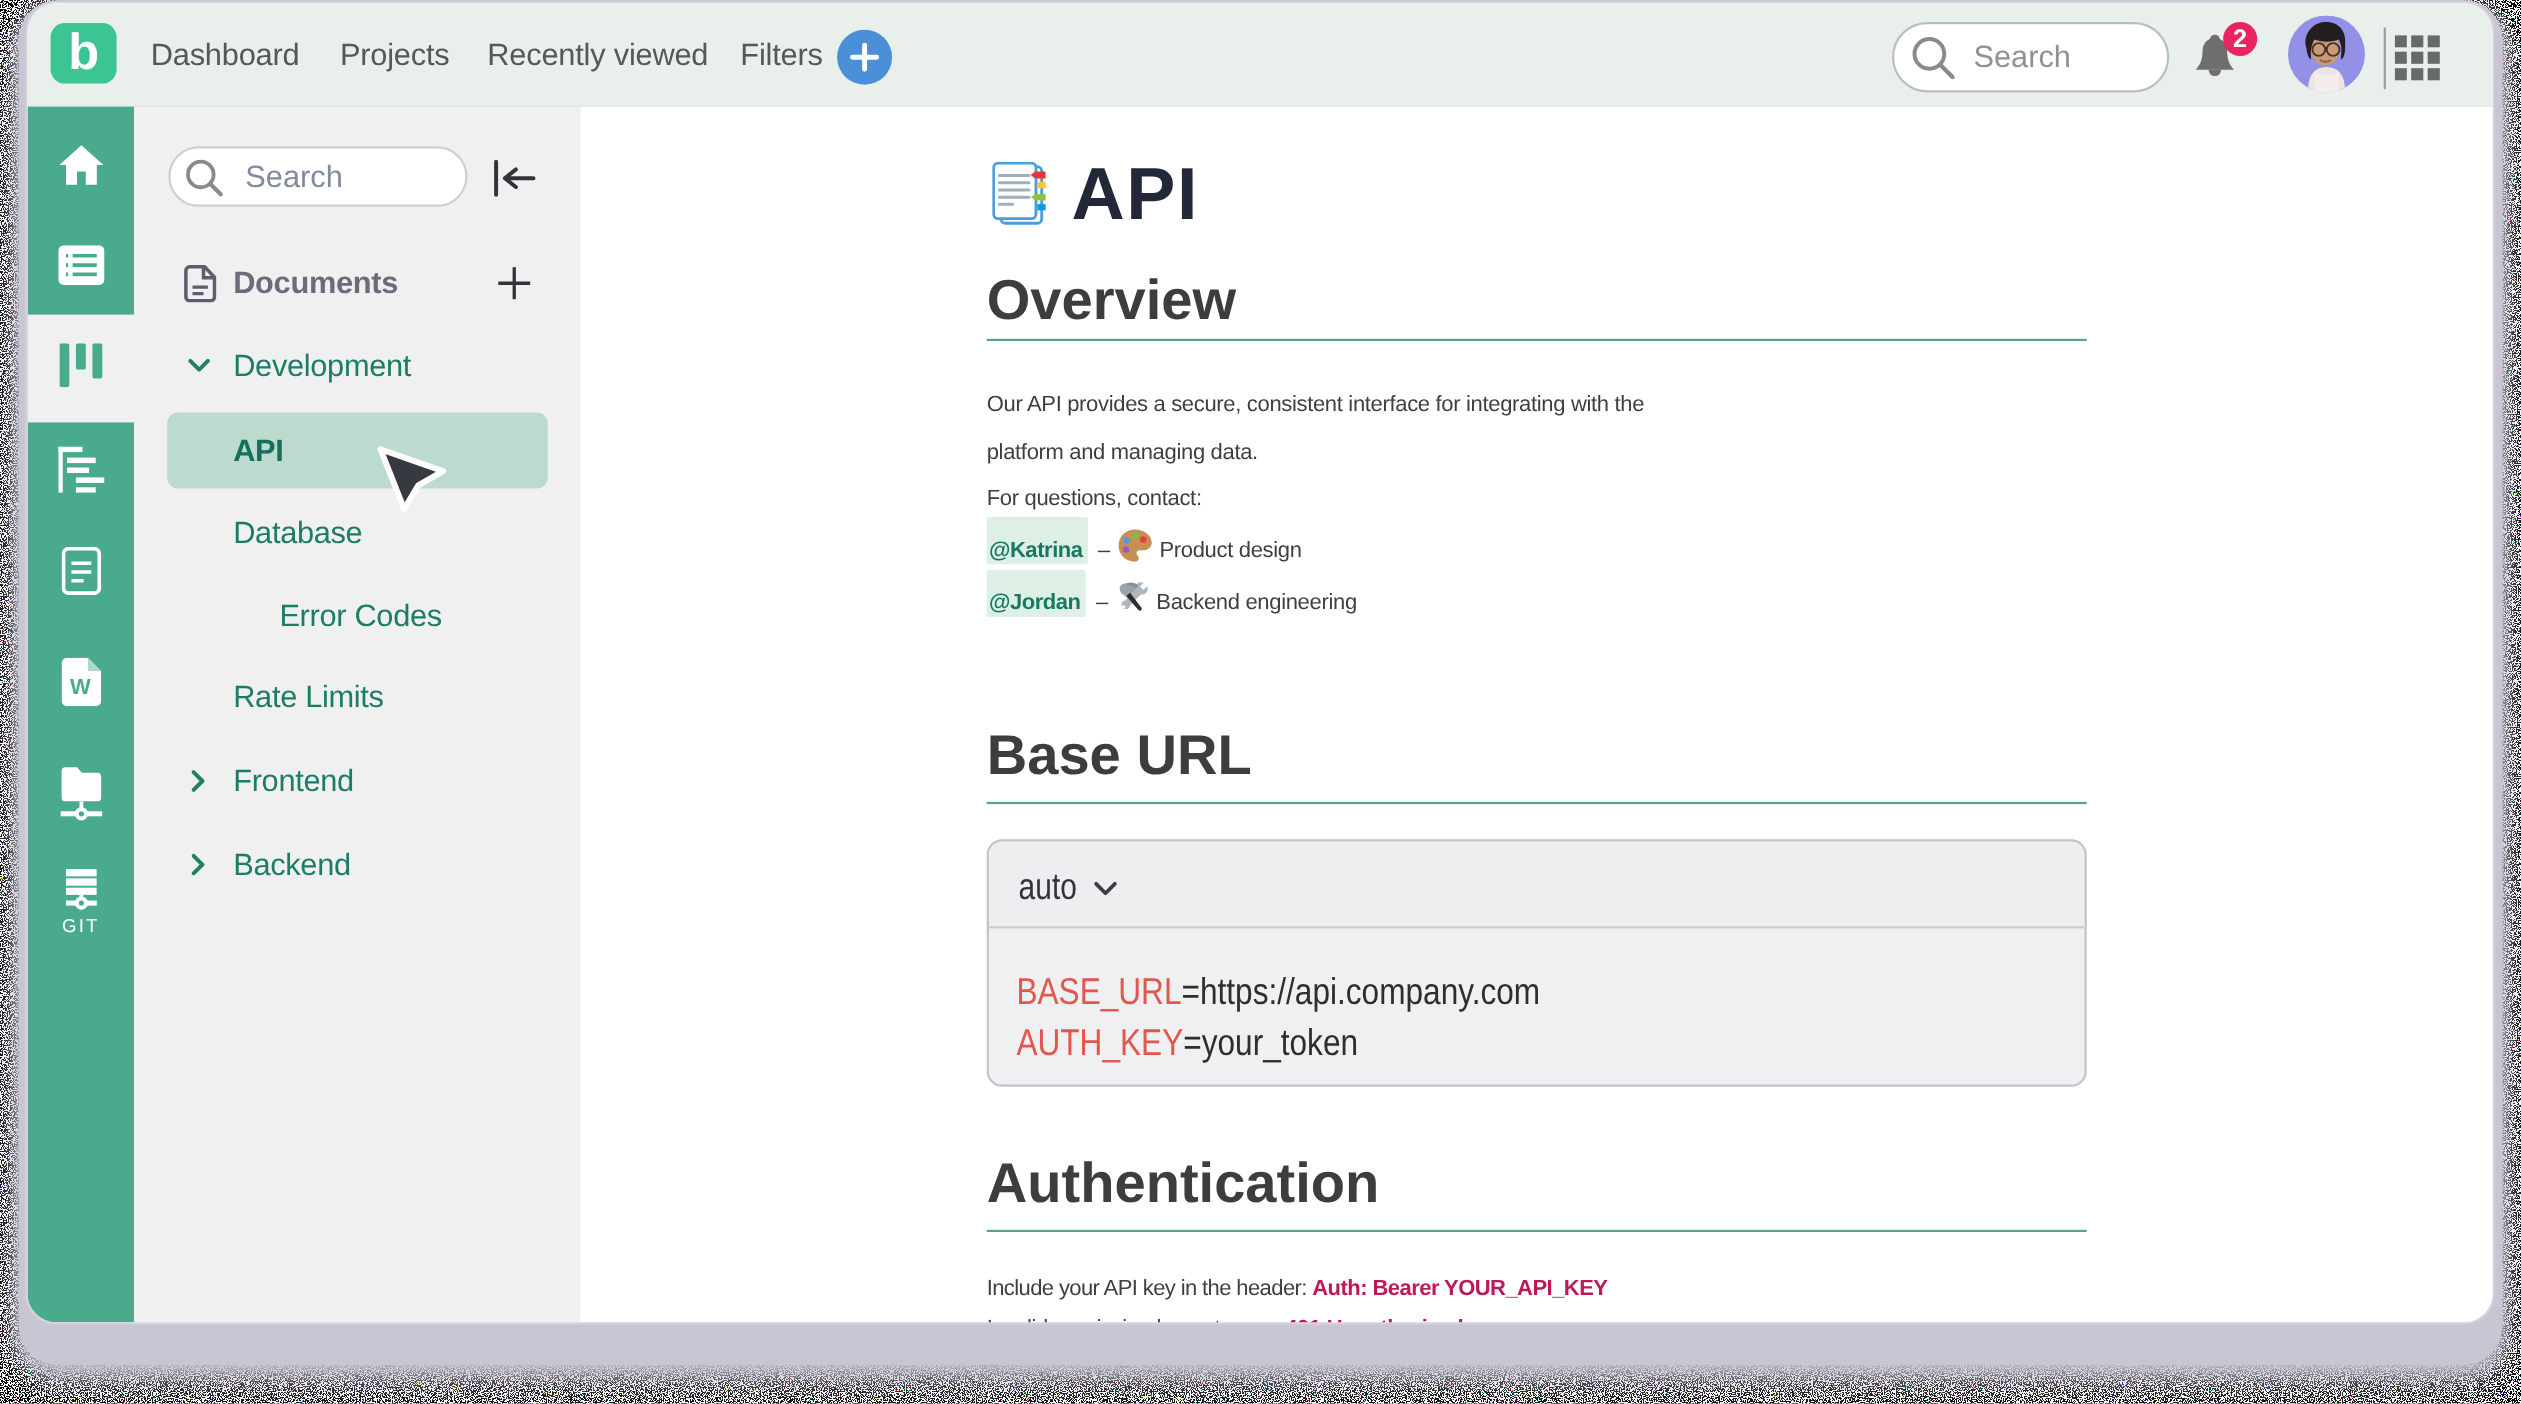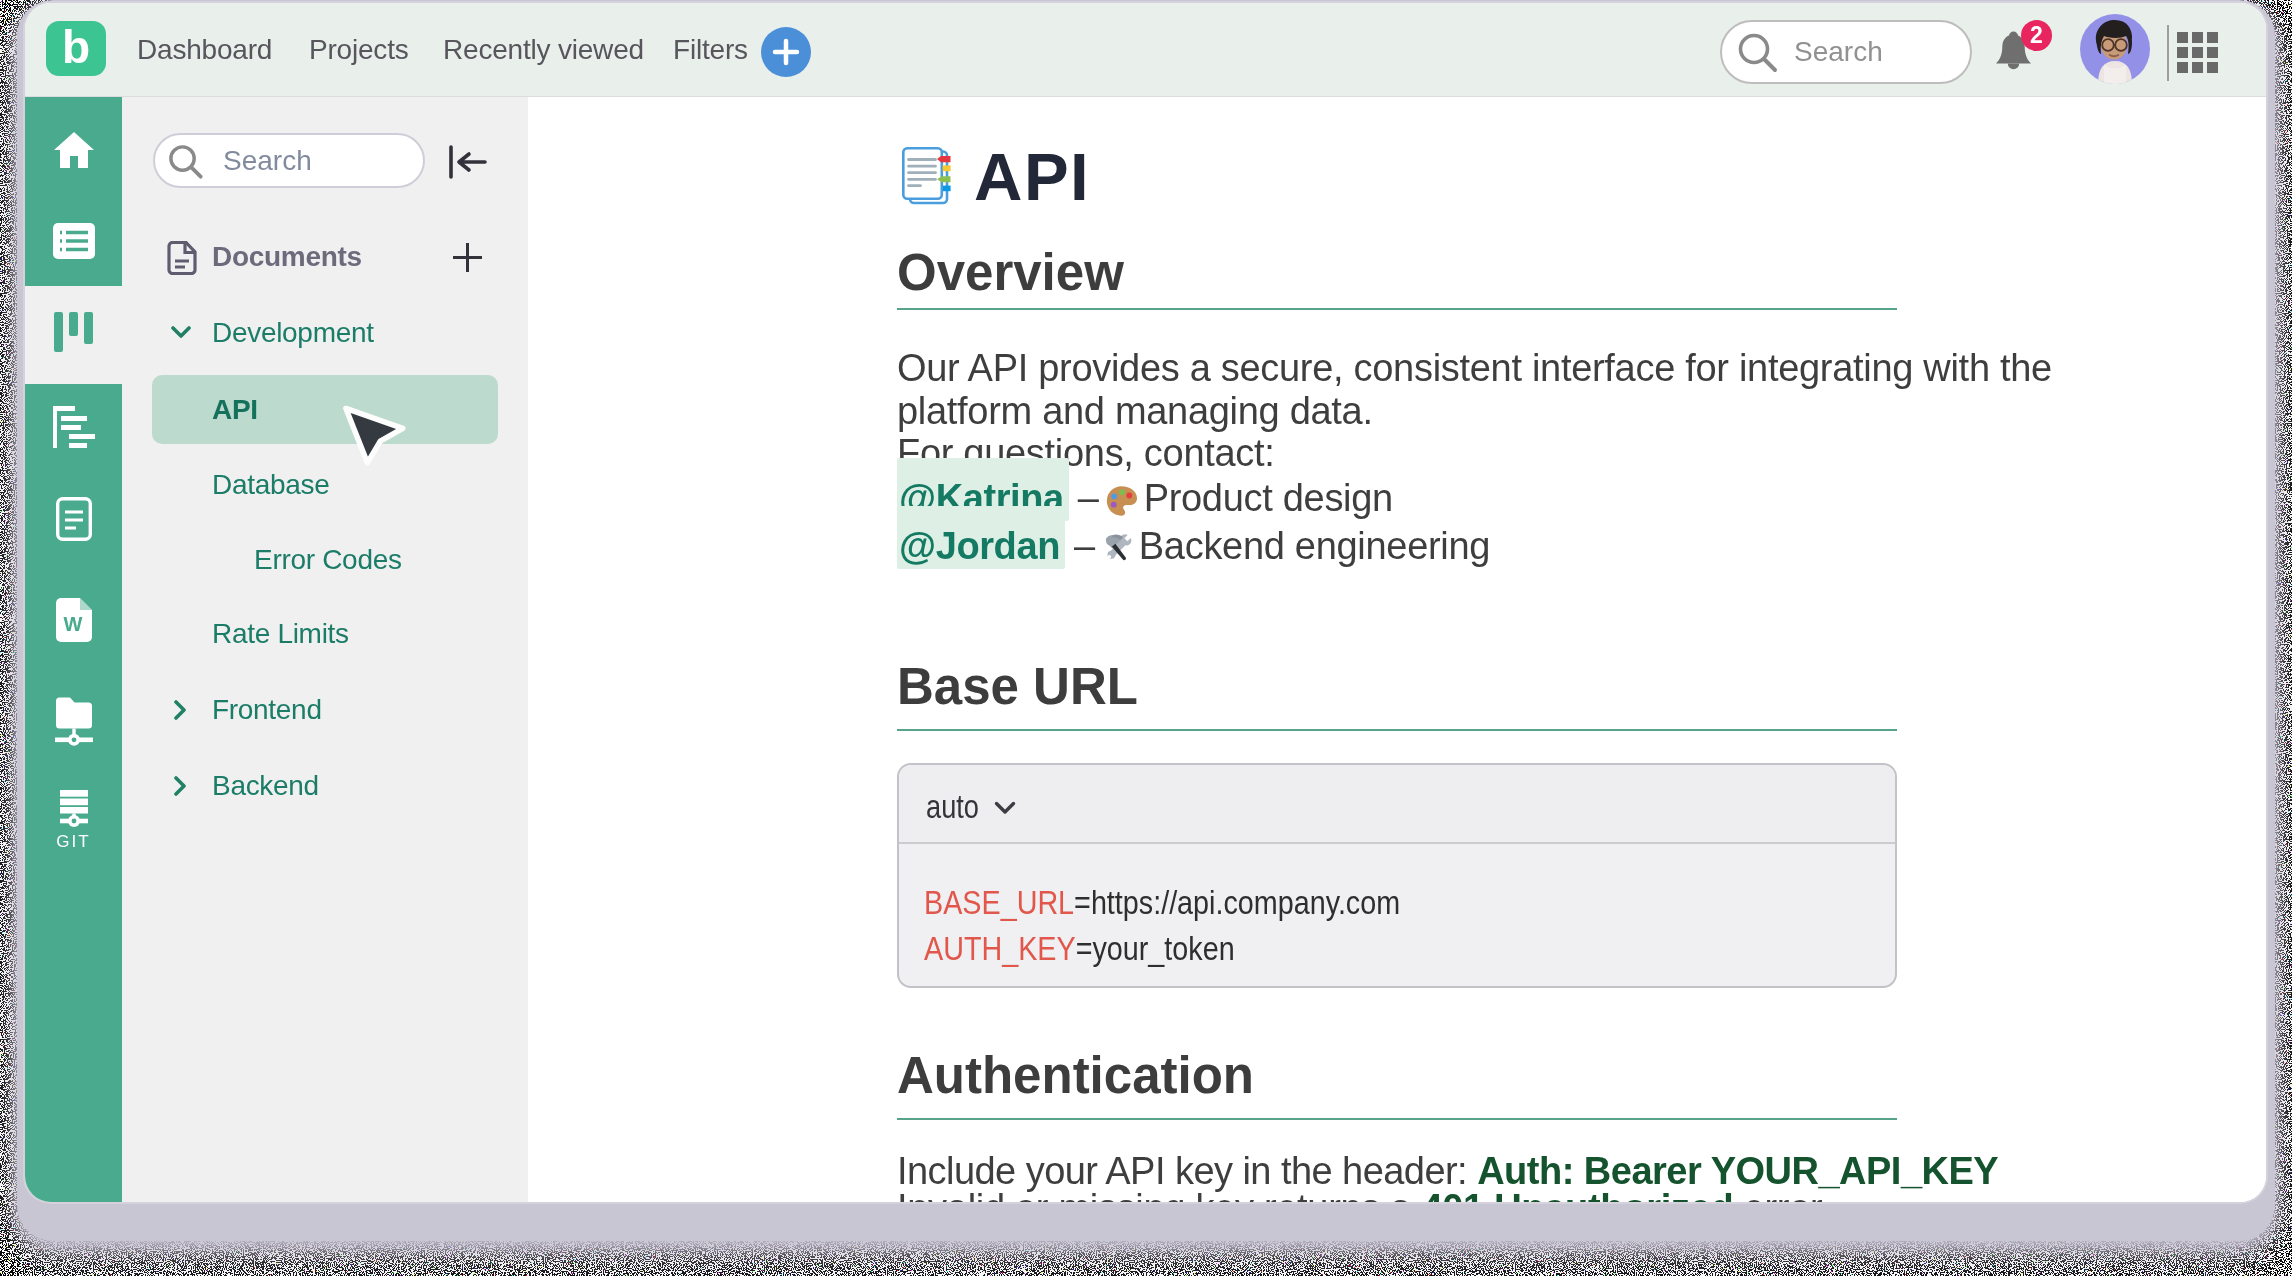--- a/index.html
+++ b/index.html
@@ -26,25 +26,25 @@
   .ricon{position:absolute;}
   .side{position:absolute;left:97px;top:94px;width:406px;height:1105px;background:#f0f0f1;}
   .pill{position:absolute;left:31px;top:36px;width:268px;height:51px;border:2px solid #cfced8;border-radius:29px;background:#fff;}
   .pill .txt{position:absolute;left:68px;top:10px;font-size:28px;color:#828a9e;}
   .srow{position:absolute;left:90px;white-space:nowrap;font-size:28px;line-height:28px;letter-spacing:-0.3px;}
   .grn1{color:#1b7c67;}
   .apisel{position:absolute;left:30px;top:278px;width:346px;height:69px;border-radius:10px;background:#bcdacd;}
   
   .content{position:absolute;left:503px;top:94px;width:1738px;height:1105px;background:#fff;}
   .cline{position:absolute;white-space:nowrap;}
-  .body30{font-size:38px;line-height:30px;color:#3e3e3e;letter-spacing:-0.3px;}
+  .body30{font-size:20px;line-height:30px;color:#3e3e3e;letter-spacing:-0.3px;}
   .h2{font-size:51px;line-height:51px;font-weight:bold;color:#3d3d3d;}
   .hr{position:absolute;left:369px;width:1000px;height:2px;background:#57a488;}
   .hl{background:#def0e6;color:#157a63;font-weight:bold;padding:19px 5px 2px 2px;border-radius:2px;letter-spacing:-0.4px;}
-  .grn{color:#14532d;font-weight:bold;}
+  .grn{color:#be185d;font-weight:bold;}
   .codebox{position:absolute;left:369px;top:666px;width:996px;height:221px;border:2px solid #c2c2c8;border-radius:14px;background:#f0eff1;overflow:hidden;}
   .codehead{position:absolute;left:0;top:0;width:100%;height:77px;background:#eeedef;border-bottom:2px solid #cccccf;}
   .red{color:#e2574b;}
 </style>
 </head>
 <body>
 <svg class="noise" width="2292" height="1276">
   <filter id="nz" x="0" y="0" width="100%" height="100%">
     <feTurbulence type="fractalNoise" baseFrequency="0.9" numOctaves="2" seed="11" stitchTiles="stitch"></feTurbulence>
     <feColorMatrix type="saturate" values="0.01"></feColorMatrix>

